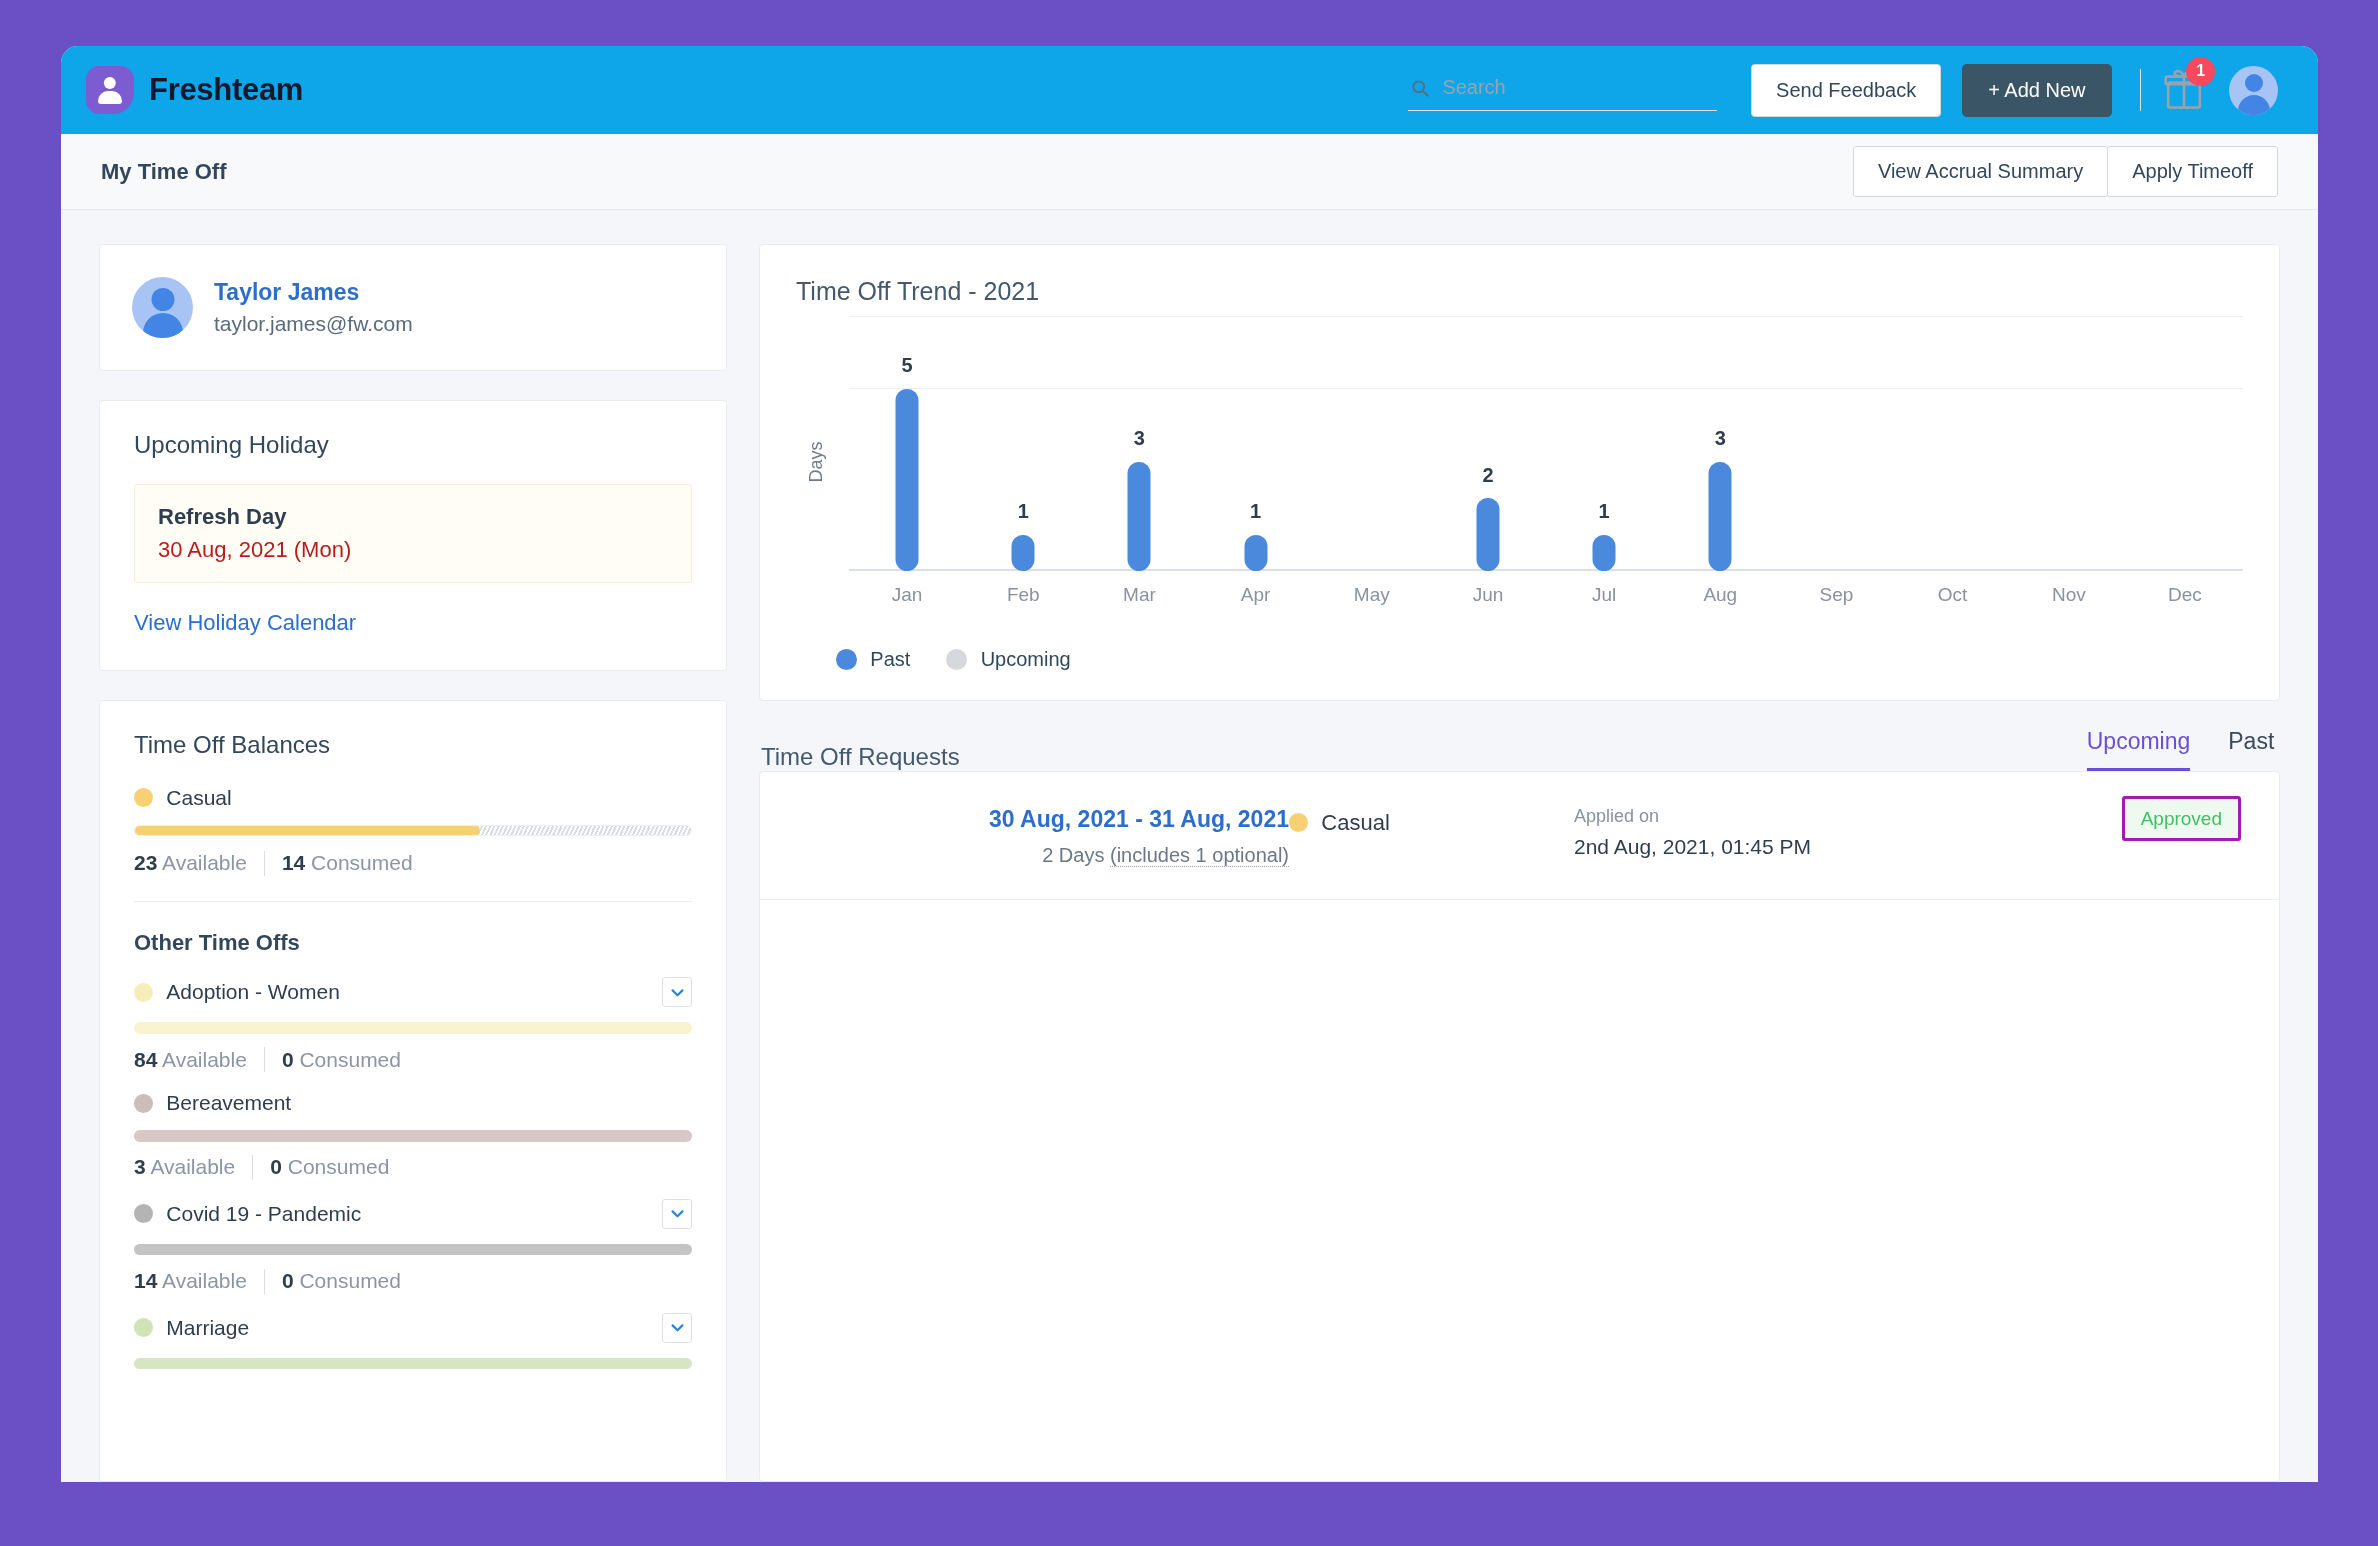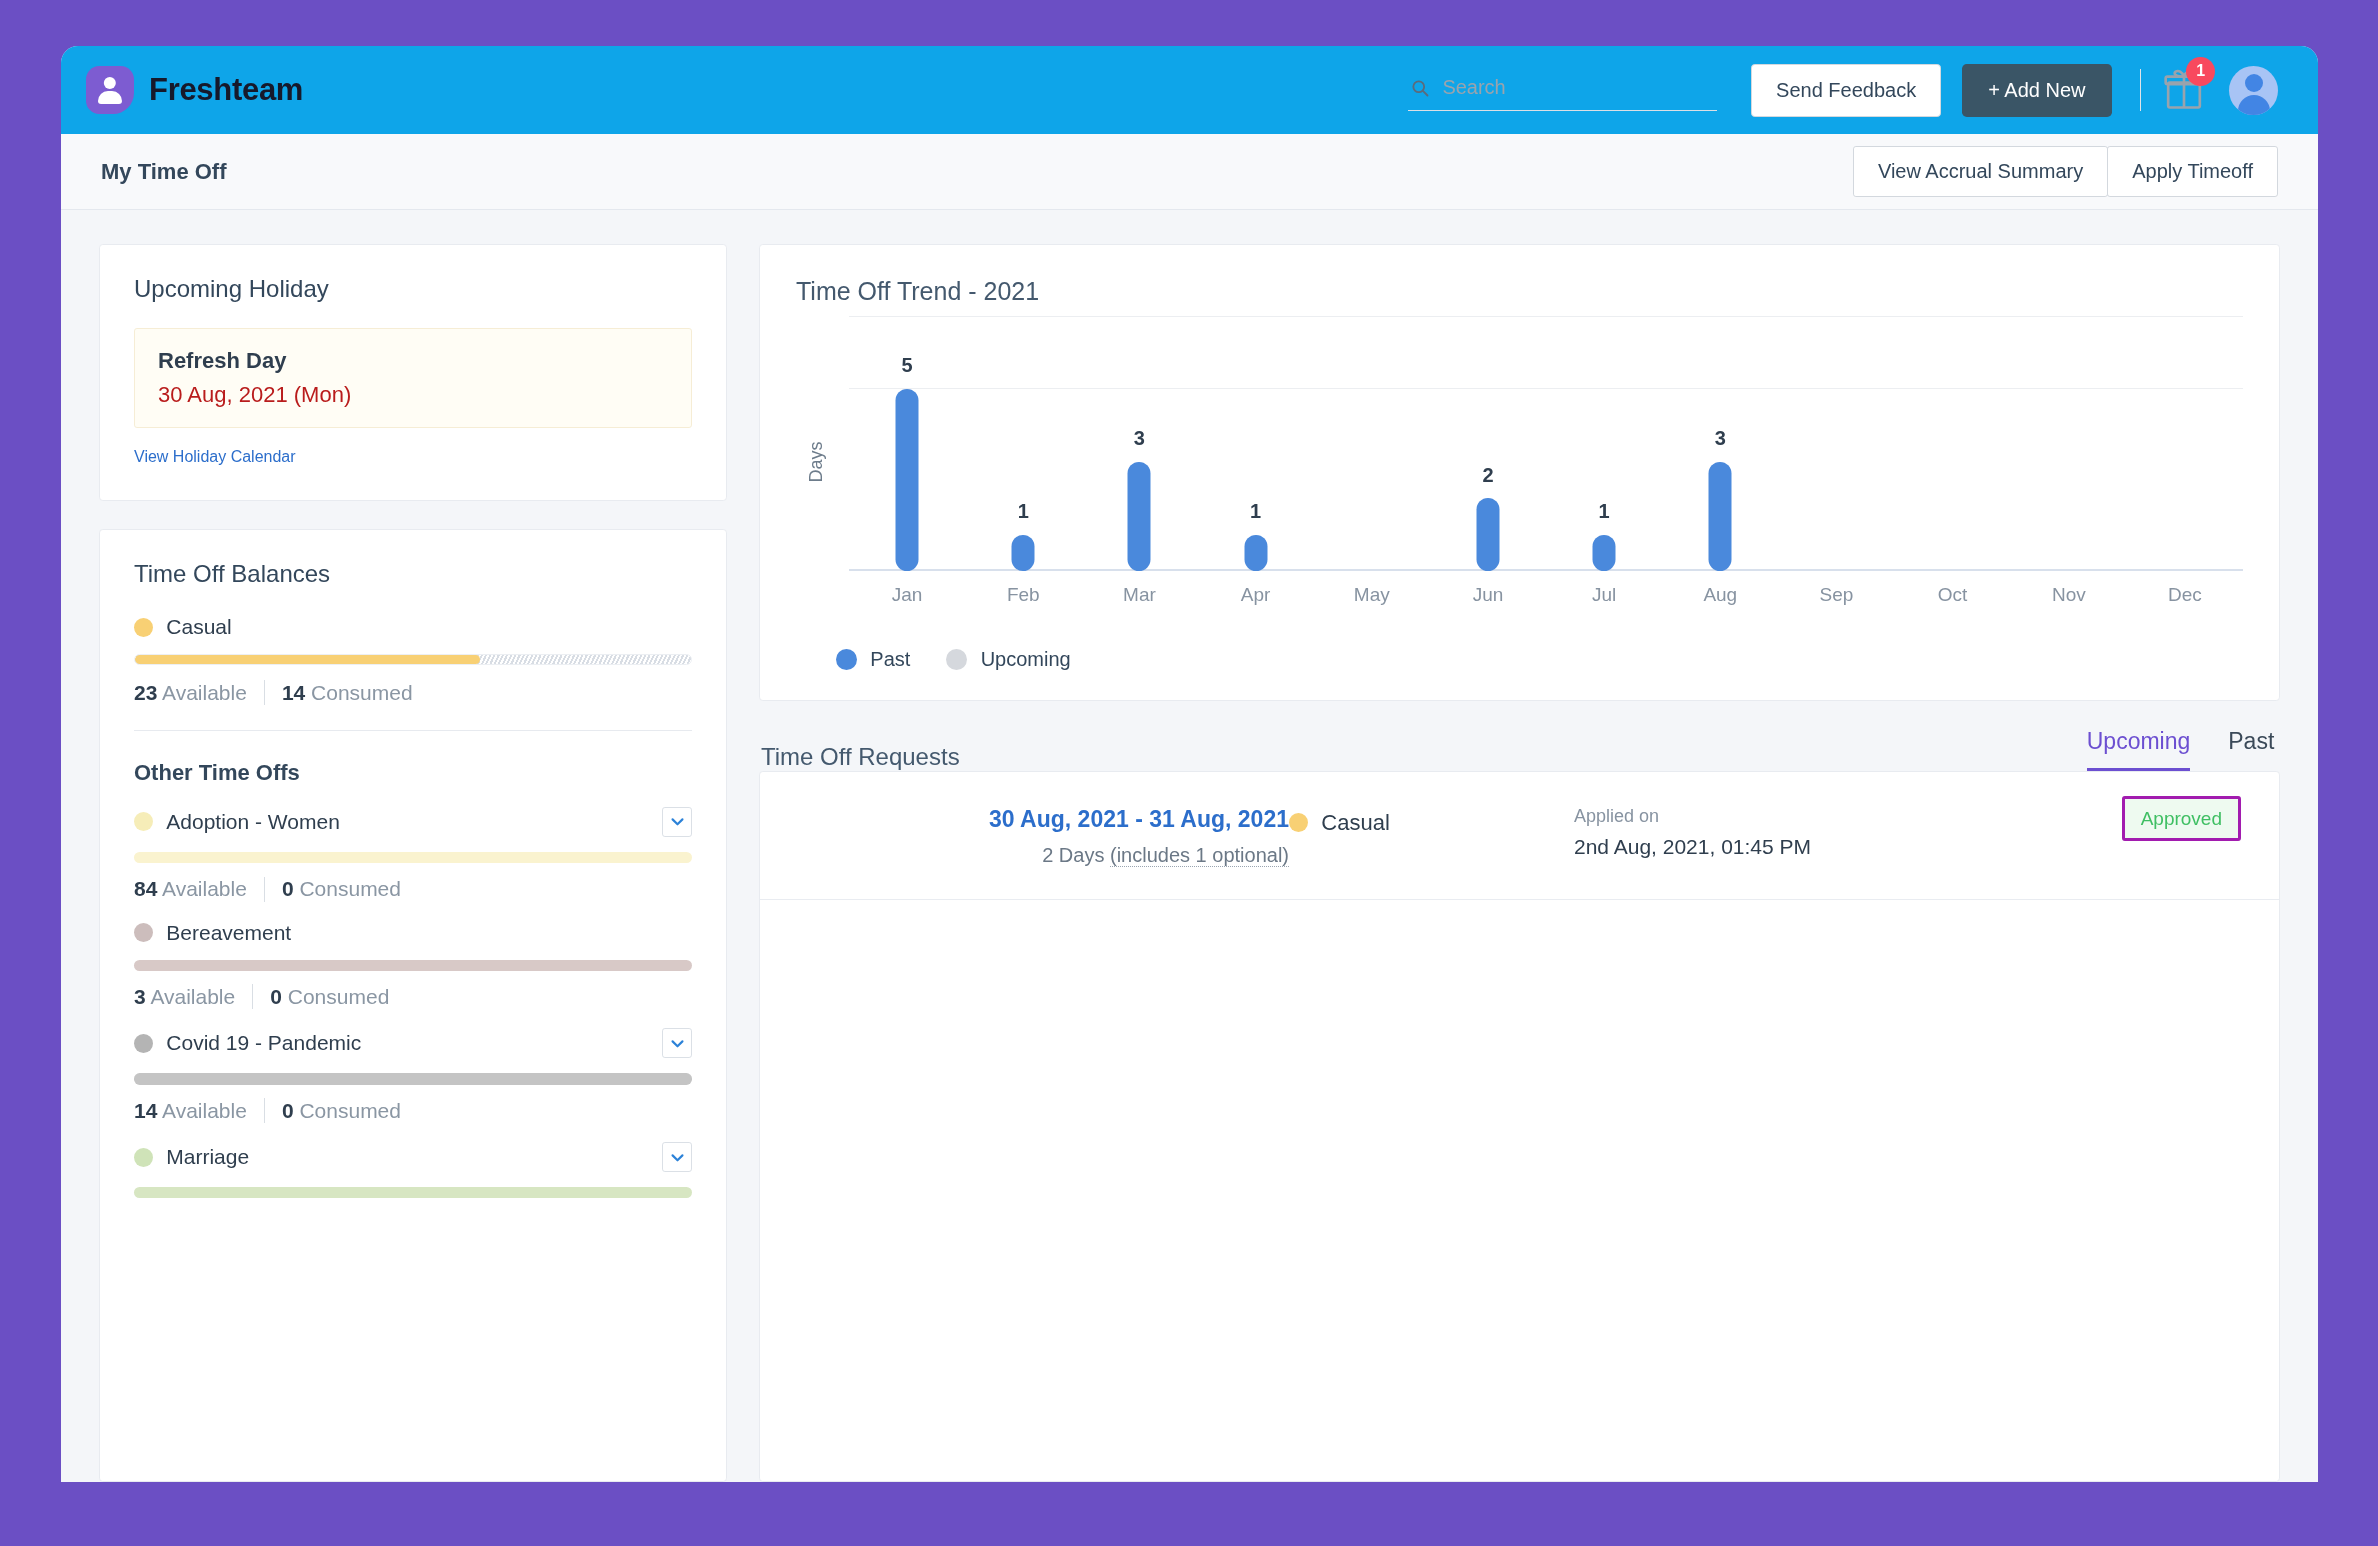--- a/index.html
+++ b/index.html
@@ -144,21 +144,21 @@
 
   
   .holiday { padding: 30px 34px 34px 34px; }
   .card-h { font-size: 24px; color: #33475b; font-weight: 500; }
   .holiday-box {
     margin-top: 25px; padding: 19px 23px;
     background: #fffdf5; border: 1px solid #f6edd5; border-radius: 2.9px;
   }
   .holiday-name { font-size: 22px; font-weight: bold; color: #2f3e4e; margin-bottom: 7.6px; }
   .holiday-date { font-size: 22px; color: #b91c1c; }
-  .link-blue { display:inline-block; margin-top: 20px; font-size: 16px; color: #2c6ecb; cursor: pointer; }
+  .link-blue { display:inline-block; margin-top: 27px; font-size: 22px; color: #2c6ecb; cursor: pointer; }
 
   
   .balances { padding: 30px 34px 9.5px 34px; flex: 1 1 auto; overflow: hidden; }
   .bal-title { font-size: 24px; color: #33475b; font-weight: 500; margin-bottom: 27px; }
   .bal-row-name { display:flex; align-items:center; gap: 13.3px; }
   .dot { width: 19px; height: 19px; border-radius: 50%; flex: 0 0 auto; }
   .bal-label { font-size: 21px; color: #2f3e4e; }
   .bar-track {
     height: 11.4px; border-radius: 5.7px; margin: 15px 0 0 0;
     overflow: hidden; position: relative;
@@ -292,20 +292,30 @@
     <div class="subbar-actions">
       <button class="btn-outline">View Accrual Summary</button>
       <button class="btn-outline">Apply Timeoff</button>
     </div>
   </div>
 
   <div class="content">
 
     <div class="col-left">
 
+      <div class="card profile">
+        <div class="avatar-head">
+          <div class="ah"></div>
+            <div class="ab"></div>
+        </div>
+        <div>
+          <div class="profile-name">Taylor James</div>
+          <div class="profile-mail">taylor.james@fw.com</div>
+        </div>
+      </div>
 
       <div class="card holiday">
         <div class="card-h">Upcoming Holiday</div>
         <div class="holiday-box">
           <div class="holiday-name">Refresh Day</div>
           <div class="holiday-date">30 Aug, 2021 (Mon)</div>
         </div>
         <div class="link-blue">View Holiday Calendar</div>
       </div>
 

